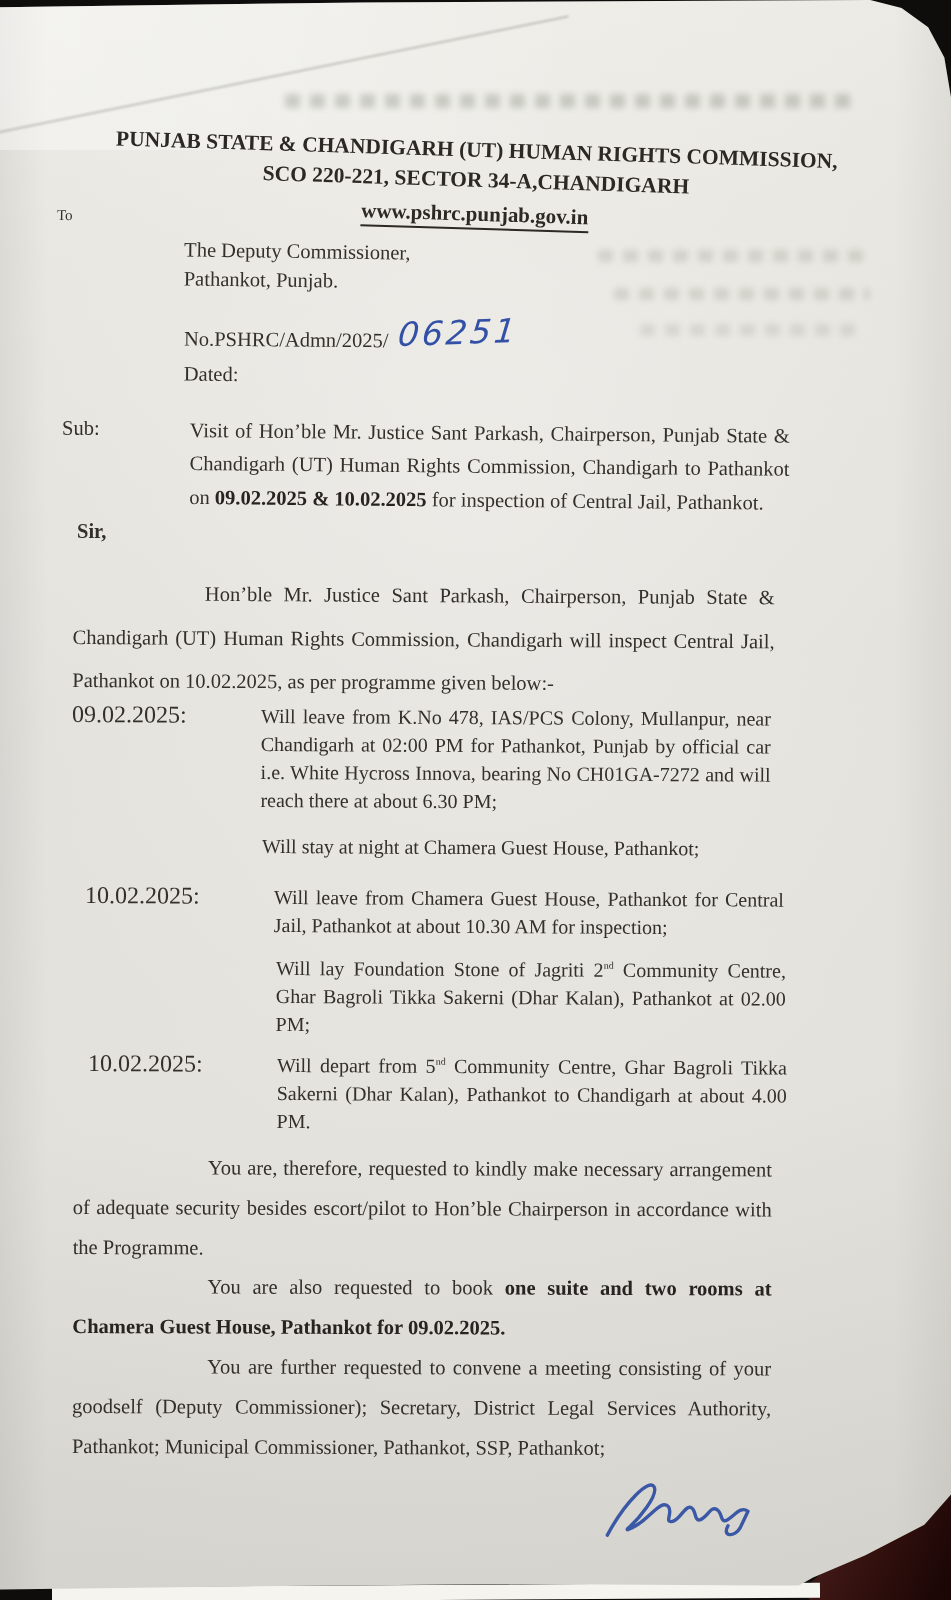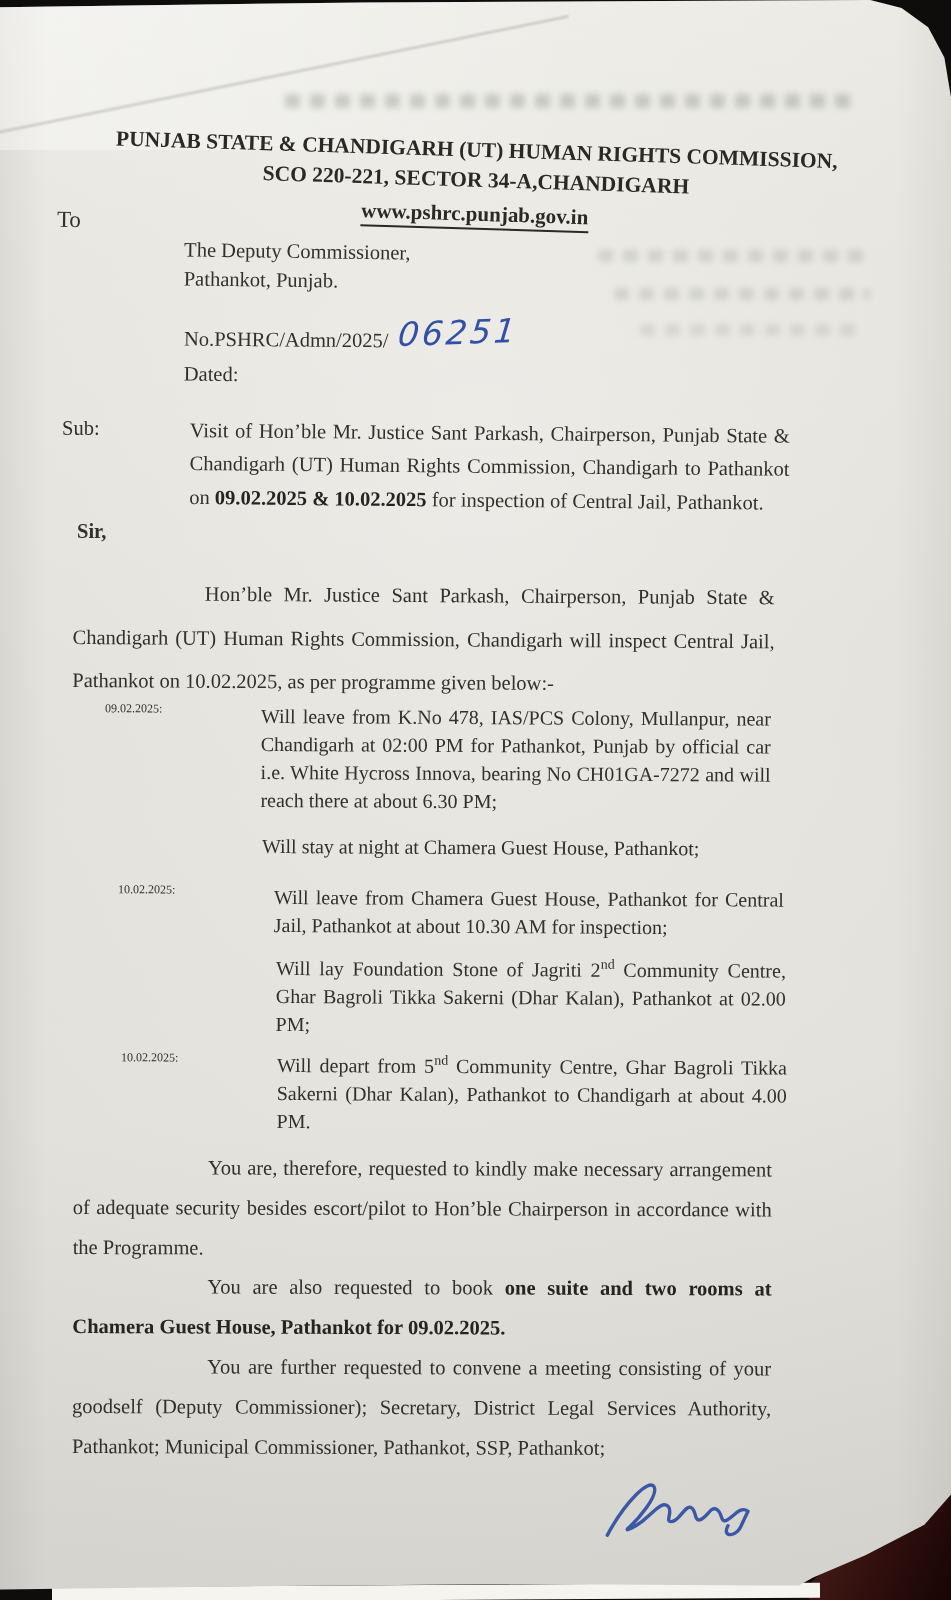--- a/index.html
+++ b/index.html
@@ -63,21 +63,21 @@
   .letterhead {
     position:absolute; left:70px; top:122px; width:812px;
     text-align:center; transform:rotate(1.8deg); transform-origin:left center;
     font-weight:bold; color:#2c2924;
   }
   .letterhead .lh1 { font-size:21.5px; line-height:30px; }
   .letterhead .lh2 { font-size:21.5px; line-height:30px; }
   .letterhead .site { display:inline-block; font-size:21px; margin-top:7px;
     border-bottom:2.5px solid #2c2924; padding-bottom:1px; }
 
-  .to-label { position:absolute; left:57px; top:207px; font-size:23px; transform:rotate(0.8deg); }
+  .to-label { position:absolute; left:57px; top:207px; font-size:15px; transform:rotate(0.8deg); }
   .recipient { position:absolute; left:184px; top:237px; font-size:20.5px; line-height:29px; transform:rotate(0.8deg); }
 
   .ref-block { position:absolute; left:184px; top:316px; font-size:20.5px; transform:rotate(0.5deg); }
   .ref-line { white-space:nowrap; }
   .handwritten-no {
     display:inline-block; margin-left:10px; position:relative; top:-4px;
     font-family:"DejaVu Sans",sans-serif; font-style:italic;
     font-size:33px; letter-spacing:3px; color:#3250a6;
     transform:rotate(-2.5deg) skewX(-8deg);
   }
@@ -93,28 +93,28 @@
 
   .salutation { position:absolute; left:77px; top:520px; font-size:20.5px;font-weight:bold; }
 
   .intro {
     position:absolute; left:73px; top:572px; width:702px;
     font-size:20.5px; line-height:43.5px; text-align:justify;
     text-indent:132px; transform:rotate(0.35deg); transform-origin:left top;
   }
 
   .prog-row { position:absolute; transform:rotate(0.3deg); transform-origin:left top; }
-  .prog-date { position:absolute; left:0; top:0; font-size:12px; white-space:nowrap;margin-left:33px; }
+  .prog-date { position:absolute; left:0; top:0; font-size:24px; white-space:nowrap; }
   .prog-text { margin-left:189px; width:510px; font-size:20px; line-height:28px; text-align:justify; }
   .prog-row.r1 { left:72px; top:701px; }
   .prog-row.r2 { left:73px; top:831px; }
   .prog-row.r3 { left:85px; top:882px; }
   .prog-row.r4 { left:87px; top:953px; }
   .prog-row.r5 { left:88px; top:1050px; }
-  sup { font-size:14px; line-height:0;margin-top:20px; }
+  sup { font-size:10px; line-height:0;margin-top:20px; }
 
   .closing {
     position:absolute; left:73px; top:1148px; width:699px;
     font-size:20.5px; line-height:39.8px; text-align:justify;
     transform:rotate(0.2deg); transform-origin:left top;
   }
   .closing p { text-indent:135px; }
 
   .signature {
     position:absolute; left:598px; top:1466px; width:165px; height:95px;

